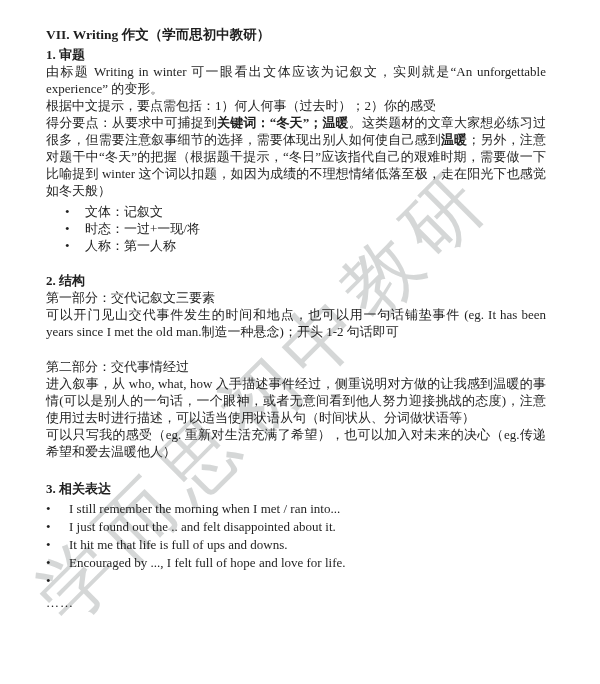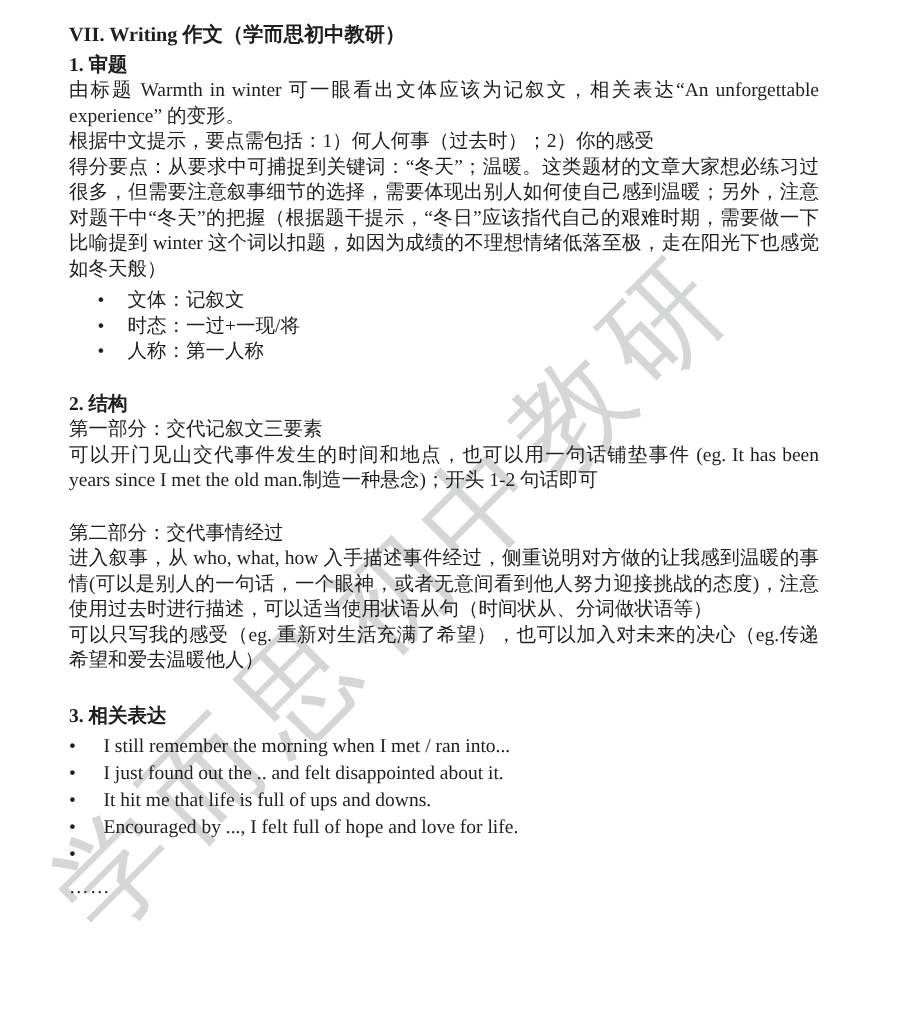--- a/index.html
+++ b/index.html
@@ -24,27 +24,27 @@
     white-space: nowrap;
     color: rgba(125, 130, 130, 0.32);
     transform: rotate(-45deg);
     transform-origin: 0 50%;
     z-index: 0;
     pointer-events: none;
   }
   .content {
     position: relative;
     z-index: 1;
-    padding: 14px 54px 0 46px;
+    padding: 26px 54px 0 46px;
     text-align: justify;
   }
   .content p { margin: 0; }
   .title { font-weight: bold; font-size: 13.5px; margin: 0 0 3px 0 !important; }
   .h { font-weight: bold; }
-  b { font-weight: normal; }
+  b { font-weight: bold; }
   .mt-blank  { margin-top: 18px !important; }
   .mt-blank2 { margin-top: 20px !important; }
   ul { margin: 0; padding: 0; list-style: none; }
   .cn-bullets { margin-top: 4px; }
   .cn-bullets li { display: flex; padding-left: 19px; }
   .cn-bullets .dot { width: 20px; flex: 0 0 20px; }
   .en-bullets { margin-top: 3px; }
   .en-bullets li { display: flex; margin-bottom: 1px; }
   .en-bullets .dot { width: 23px; flex: 0 0 23px; }
   .ellipsis-line { margin-top: 5px !important; letter-spacing: 1px; }
@@ -52,21 +52,21 @@
 </head>
 <body>
 
 <div class="page">
   <div class="watermark">学而思初中教研</div>
 
   <div class="content">
     <p class="title">VII. Writing 作文（学而思初中教研）</p>
 
     <p class="h">1. 审题</p>
-    <p>由标题 Warmth in winter 可一眼看出文体应该为记叙文，相关表达“An unforgettable experience” 的变形。</p>
+    <p>由标题 Writing in winter 可一眼看出文体应该为记叙文，实则就是“An unforgettable experience” 的变形。</p>
     <p>根据中文提示，要点需包括：1）何人何事（过去时）；2）你的感受</p>
     <p><span>得分要点：从要求中可捕捉到</span><b>关键词：“冬天”；温暖</b><span>。这类题材的文章大家想必练习过很多，但需要注意叙事细节的选择，需要体现出别人如何使自己感到</span><b>温暖</b><span>；另外，注意对题干中“冬天”的把握（根据题干提示，“冬日”应该指代自己的艰难时期，需要做一下比喻提到 winter 这个词以扣题，如因为成绩的不理想情绪低落至极，走在阳光下也感觉如冬天般）</span></p>
 
     <ul class="cn-bullets">
       <li>
           <span class="dot">•</span>
           <span>文体：记叙文</span>
         </li>
       <li>
           <span class="dot">•</span>

